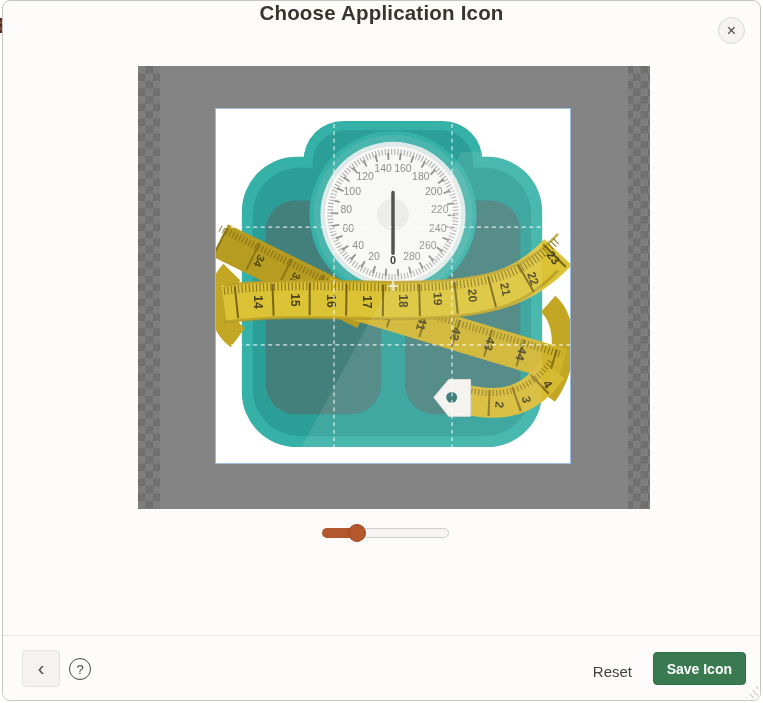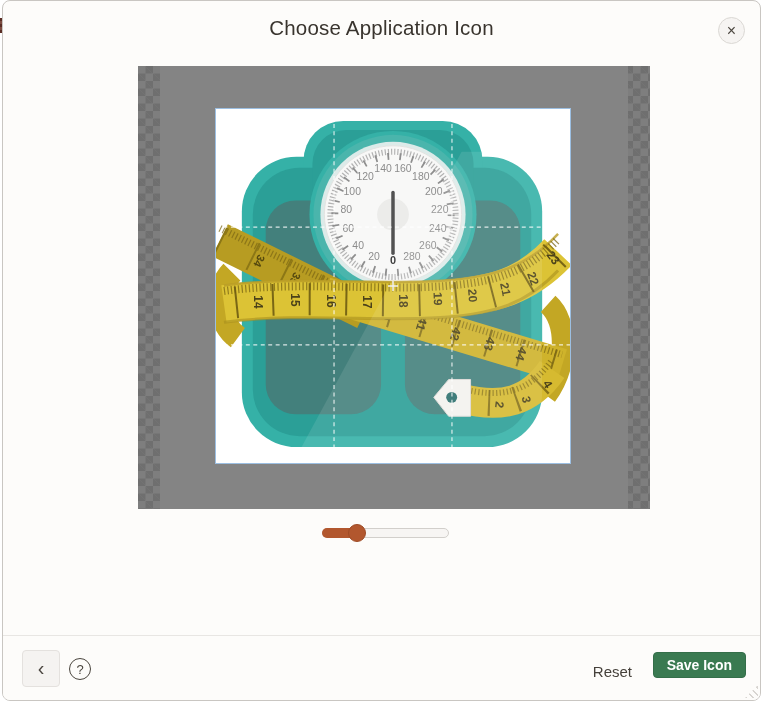--- a/index.html
+++ b/index.html
@@ -8,21 +8,21 @@
 
   
   .bg-artifact { position:absolute; left:0; top:18px; width:3px; height:15px;
     background:repeating-linear-gradient(#5a2d24 0 3px, #7d4c41 3px 6px); }
 
   
   .modal { position:absolute; left:2px; top:0; width:759px; height:701px;
     background:#fdfcfa; border:1px solid #c9c6c2; border-radius:8px; overflow:hidden; }
 
   .modal-header { position:absolute; top:0; left:0; right:0; height:56px; }
-  .page-title { text-align:center; padding-top:15px; font-size:20.5px; font-weight:normal; color:#39342e; letter-spacing:.2px; }
+  .page-title { text-align:center; font-size:20.5px; font-weight:bold; color:#39342e; letter-spacing:.2px; }
   .close-btn { position:absolute; right:15px; top:16px; width:27px; height:27px; border-radius:50%;
     background:#f6f4f2; border:1px solid #dbd8d4; color:#4b463f; font-size:16px; line-height:24px;
     text-align:center; cursor:pointer; padding:0; }
 
   
   .cropper { position:absolute; left:135px; top:65px; width:512px; height:443px;
     background-color:#7e7e7e;
     background-image:
       linear-gradient(45deg, #6f6f6f 25%, transparent 25%, transparent 75%, #6f6f6f 75%),
       linear-gradient(45deg, #6f6f6f 25%, transparent 25%, transparent 75%, #6f6f6f 75%);
@@ -48,21 +48,21 @@
   .modal-footer { position:absolute; left:0; right:0; bottom:0; height:65px;
     border-top:1px solid #e8e6e3; background:#fdfcfa; }
   .back-btn { position:absolute; left:19px; top:14px; width:38px; height:37px;
     background:#f5f3f1; border:1px solid #e4e1de; border-radius:4px; color:#49443e;
     font-size:20px; line-height:33px; text-align:center; cursor:pointer; padding:0; }
   .help-btn { position:absolute; left:66px; top:22px; width:22px; height:22px; border-radius:50%;
     background:transparent; border:1.5px solid #4b463f; color:#4b463f; font-size:13px; line-height:19px;
     text-align:center; cursor:pointer; padding:0; }
   .reset-btn { position:absolute; right:128px; top:27px; background:none; border:none;
     font-size:15px; color:#45403a; cursor:pointer; font-family:"Liberation Sans",sans-serif; }
-  .save-btn { position:absolute; right:14px; top:16px; height:26px; padding:0 13px;
+  .save-btn { position:absolute; right:14px; top:16px; height:33px; padding:0 13px;
     background:#3a7a51; border:1px solid #346e49; border-radius:4px; color:#ffffff;
     font-size:14px; font-weight:bold; cursor:pointer; font-family:"Liberation Sans",sans-serif; }
 
   .resize-handle { position:absolute; right:2px; bottom:2px; width:13px; height:13px;
     clip-path:polygon(100% 0, 100% 100%, 0 100%);
     background:repeating-linear-gradient(45deg, #d8d5d1 0 2px, rgba(0,0,0,0) 2px 5px); }
 </style>
 </head>
 <body>
 

